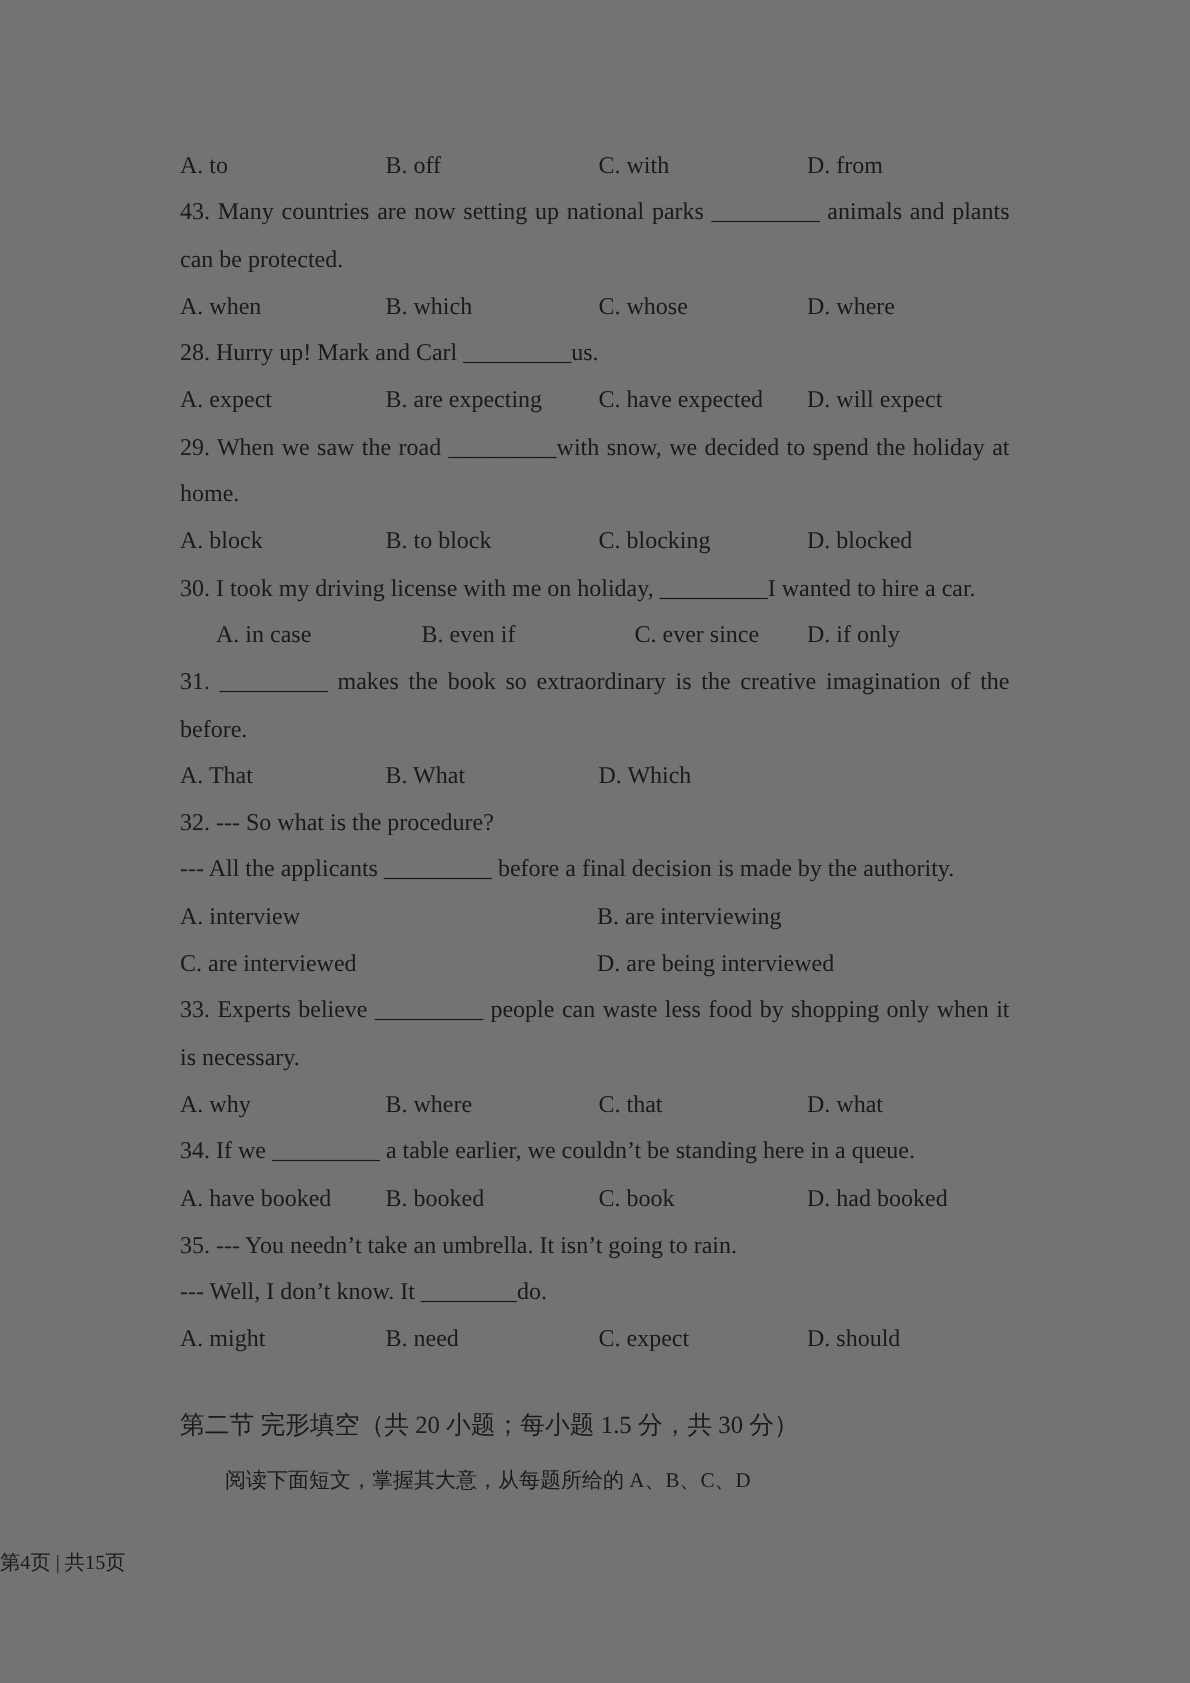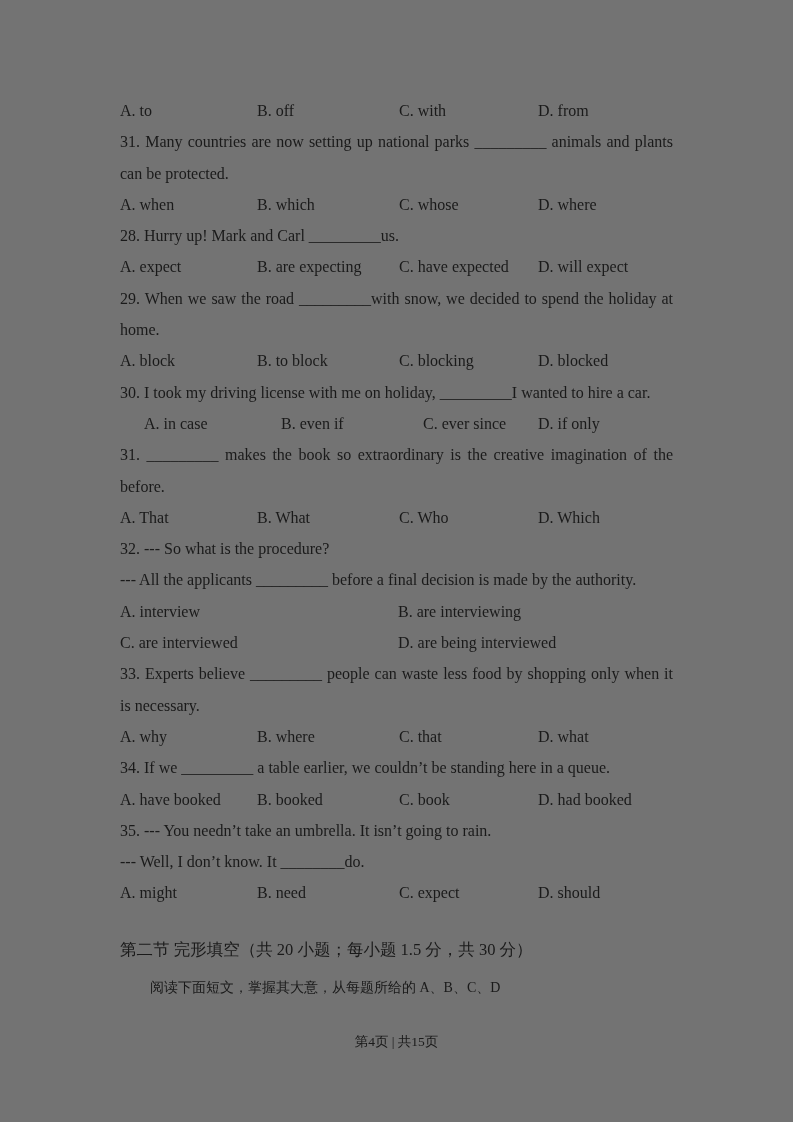--- a/index.html
+++ b/index.html
@@ -55,39 +55,39 @@
     line-height:38px;
     font-size:14px;
     padding-left:30px;
     white-space:nowrap;
     overflow:hidden;
   }
   .footer{
     position:absolute;
     left:0;top:1033px;
     width:100%;
-    text-align:center;
+    text-align:left;
     font-size:13.5px;
     color:#1a1a1a;
   }
 </style>
 </head>
 <body>
 
 <div class="page">
   <div class="content">
 
     <div class="row opts">
       <span class="opt">A. to</span>
       <span class="opt">B. off</span>
       <span class="opt">C. with</span>
       <span class="opt">D. from</span>
     </div>
 
-    <div class="row line just">31. Many countries are now setting up national parks _________ animals and plants</div>
+    <div class="row line just">43. Many countries are now setting up national parks _________ animals and plants</div>
     <div class="row line">can be protected.</div>
     <div class="row opts">
       <span class="opt">A. when</span>
       <span class="opt">B. which</span>
       <span class="opt">C. whose</span>
       <span class="opt">D. where</span>
     </div>
 
     <div class="row line">28. Hurry up! Mark and Carl _________us.</div>
     <div class="row opts">
@@ -112,21 +112,20 @@
       <span class="opt">B. even if</span>
       <span class="opt">C. ever since</span>
       <span class="opt">D. if only</span>
     </div>
 
     <div class="row line just">31. _________ makes the book so extraordinary is the creative imagination of the</div>
     <div class="row line">before.</div>
     <div class="row opts">
       <span class="opt">A. That</span>
       <span class="opt">B. What</span>
-      <span class="opt">C. Who</span>
       <span class="opt">D. Which</span>
     </div>
 
     <div class="row line">32. --- So what is the procedure?</div>
     <div class="row line">--- All the applicants _________ before a final decision is made by the authority.</div>
     <div class="row opts2">
       <span class="opt">A. interview</span>
       <span class="opt">B. are interviewing</span>
     </div>
     <div class="row opts2">

